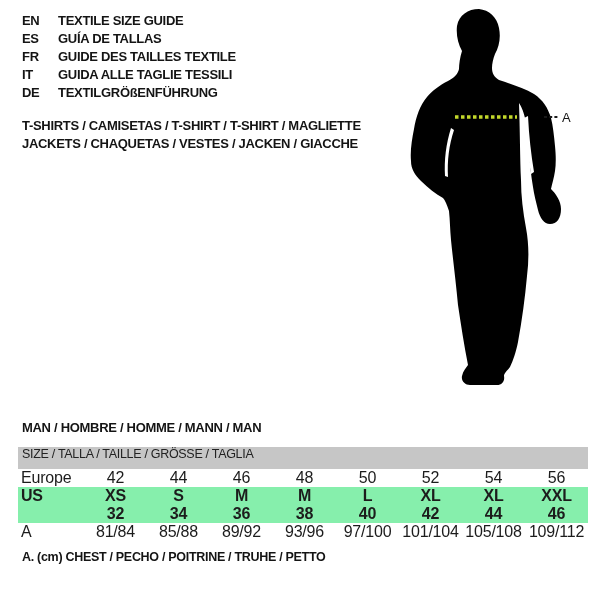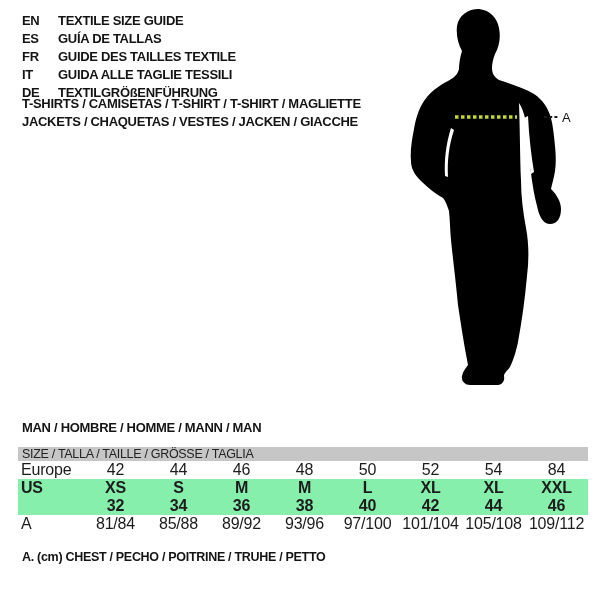--- a/index.html
+++ b/index.html
@@ -16,37 +16,37 @@
   
   .lang-list { position: absolute; left: 22px; top: 12px; }
   .lang-row { display: flex; line-height: 18px; }
   .lang-code {
     width: 36px; flex: 0 0 36px;
     font-size: 13px; font-weight: 700; letter-spacing: -0.3px;
   }
   .lang-label { font-size: 13px; font-weight: 700; letter-spacing: -0.3px; }
 
   
-  .categories { position: absolute; left: 22px; top: 95px; }
+  .categories { position: absolute; left: 22px; top: 117px; }
   .cat-line { font-size: 13px; font-weight: 700; letter-spacing: -0.3px; line-height: 18px; }
 
   
   .figure-svg { position: absolute; left: 0; top: 0; width: 600px; height: 600px; }
 
   
   .section-title {
     position: absolute; left: 22px; top: 420px;
     font-size: 13px; font-weight: 700; letter-spacing: -0.3px;
   }
 
   
   .size-table { position: absolute; left: 18px; top: 447px; width: 570px; }
   .table-header {
     background: #c6c6c6;
-    height: 14px; line-height: 14px;
+    height: 22px; line-height: 14px;
     padding-left: 4px;
     font-size: 12.5px; letter-spacing: -0.3px;
     color: #222;
   }
   table.sizes {
     width: 100%; border-collapse: collapse; table-layout: fixed;
     font-size: 16px; letter-spacing: -0.2px;
   }
   table.sizes td { height: 16px; padding: 0; text-align: center; color: #1c1c1c; }
   table.sizes td.row-label { text-align: left; padding-left: 3px; }
@@ -163,21 +163,21 @@
       <tbody>
         <tr>
           <td class="row-label">Europe</td>
           <td>42</td>
           <td>44</td>
           <td>46</td>
           <td>48</td>
           <td>50</td>
           <td>52</td>
           <td>54</td>
-          <td>84</td>
+          <td>56</td>
         </tr>
         <tr class="shaded">
           <td class="row-label">US</td>
           <td>XS</td>
           <td>S</td>
           <td>M</td>
           <td>M</td>
           <td>L</td>
           <td>XL</td>
           <td>XL</td>

